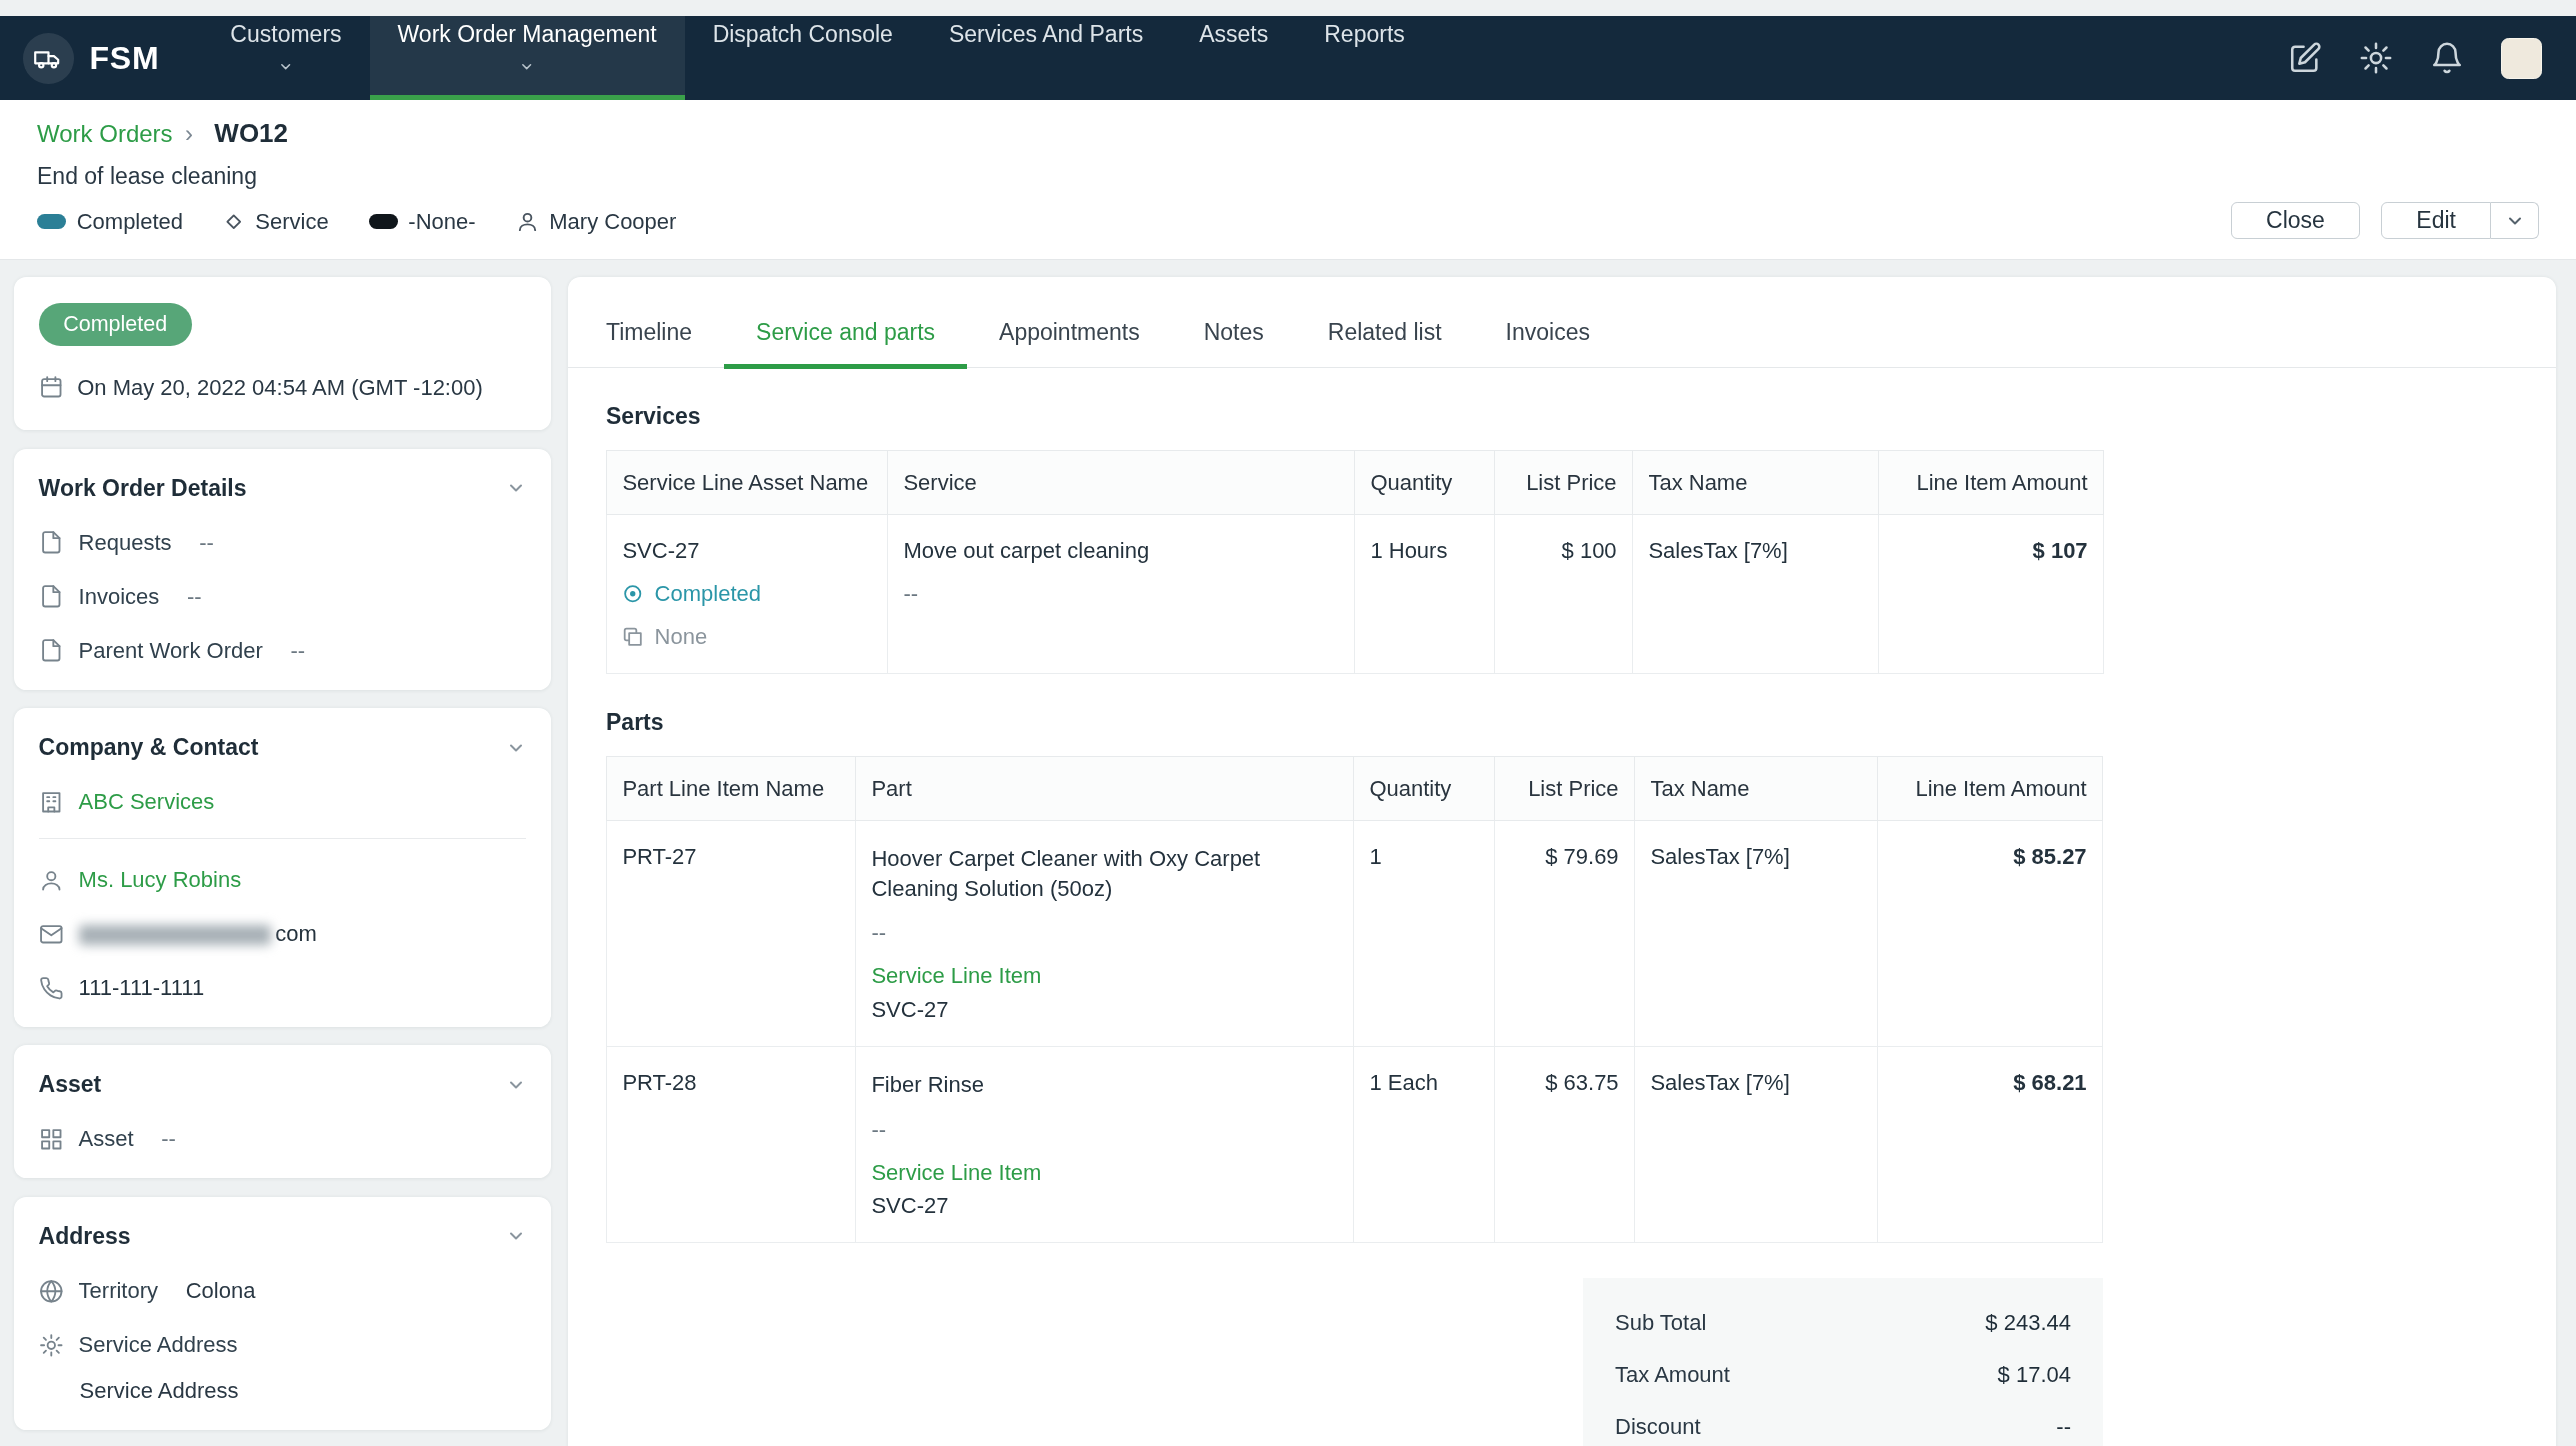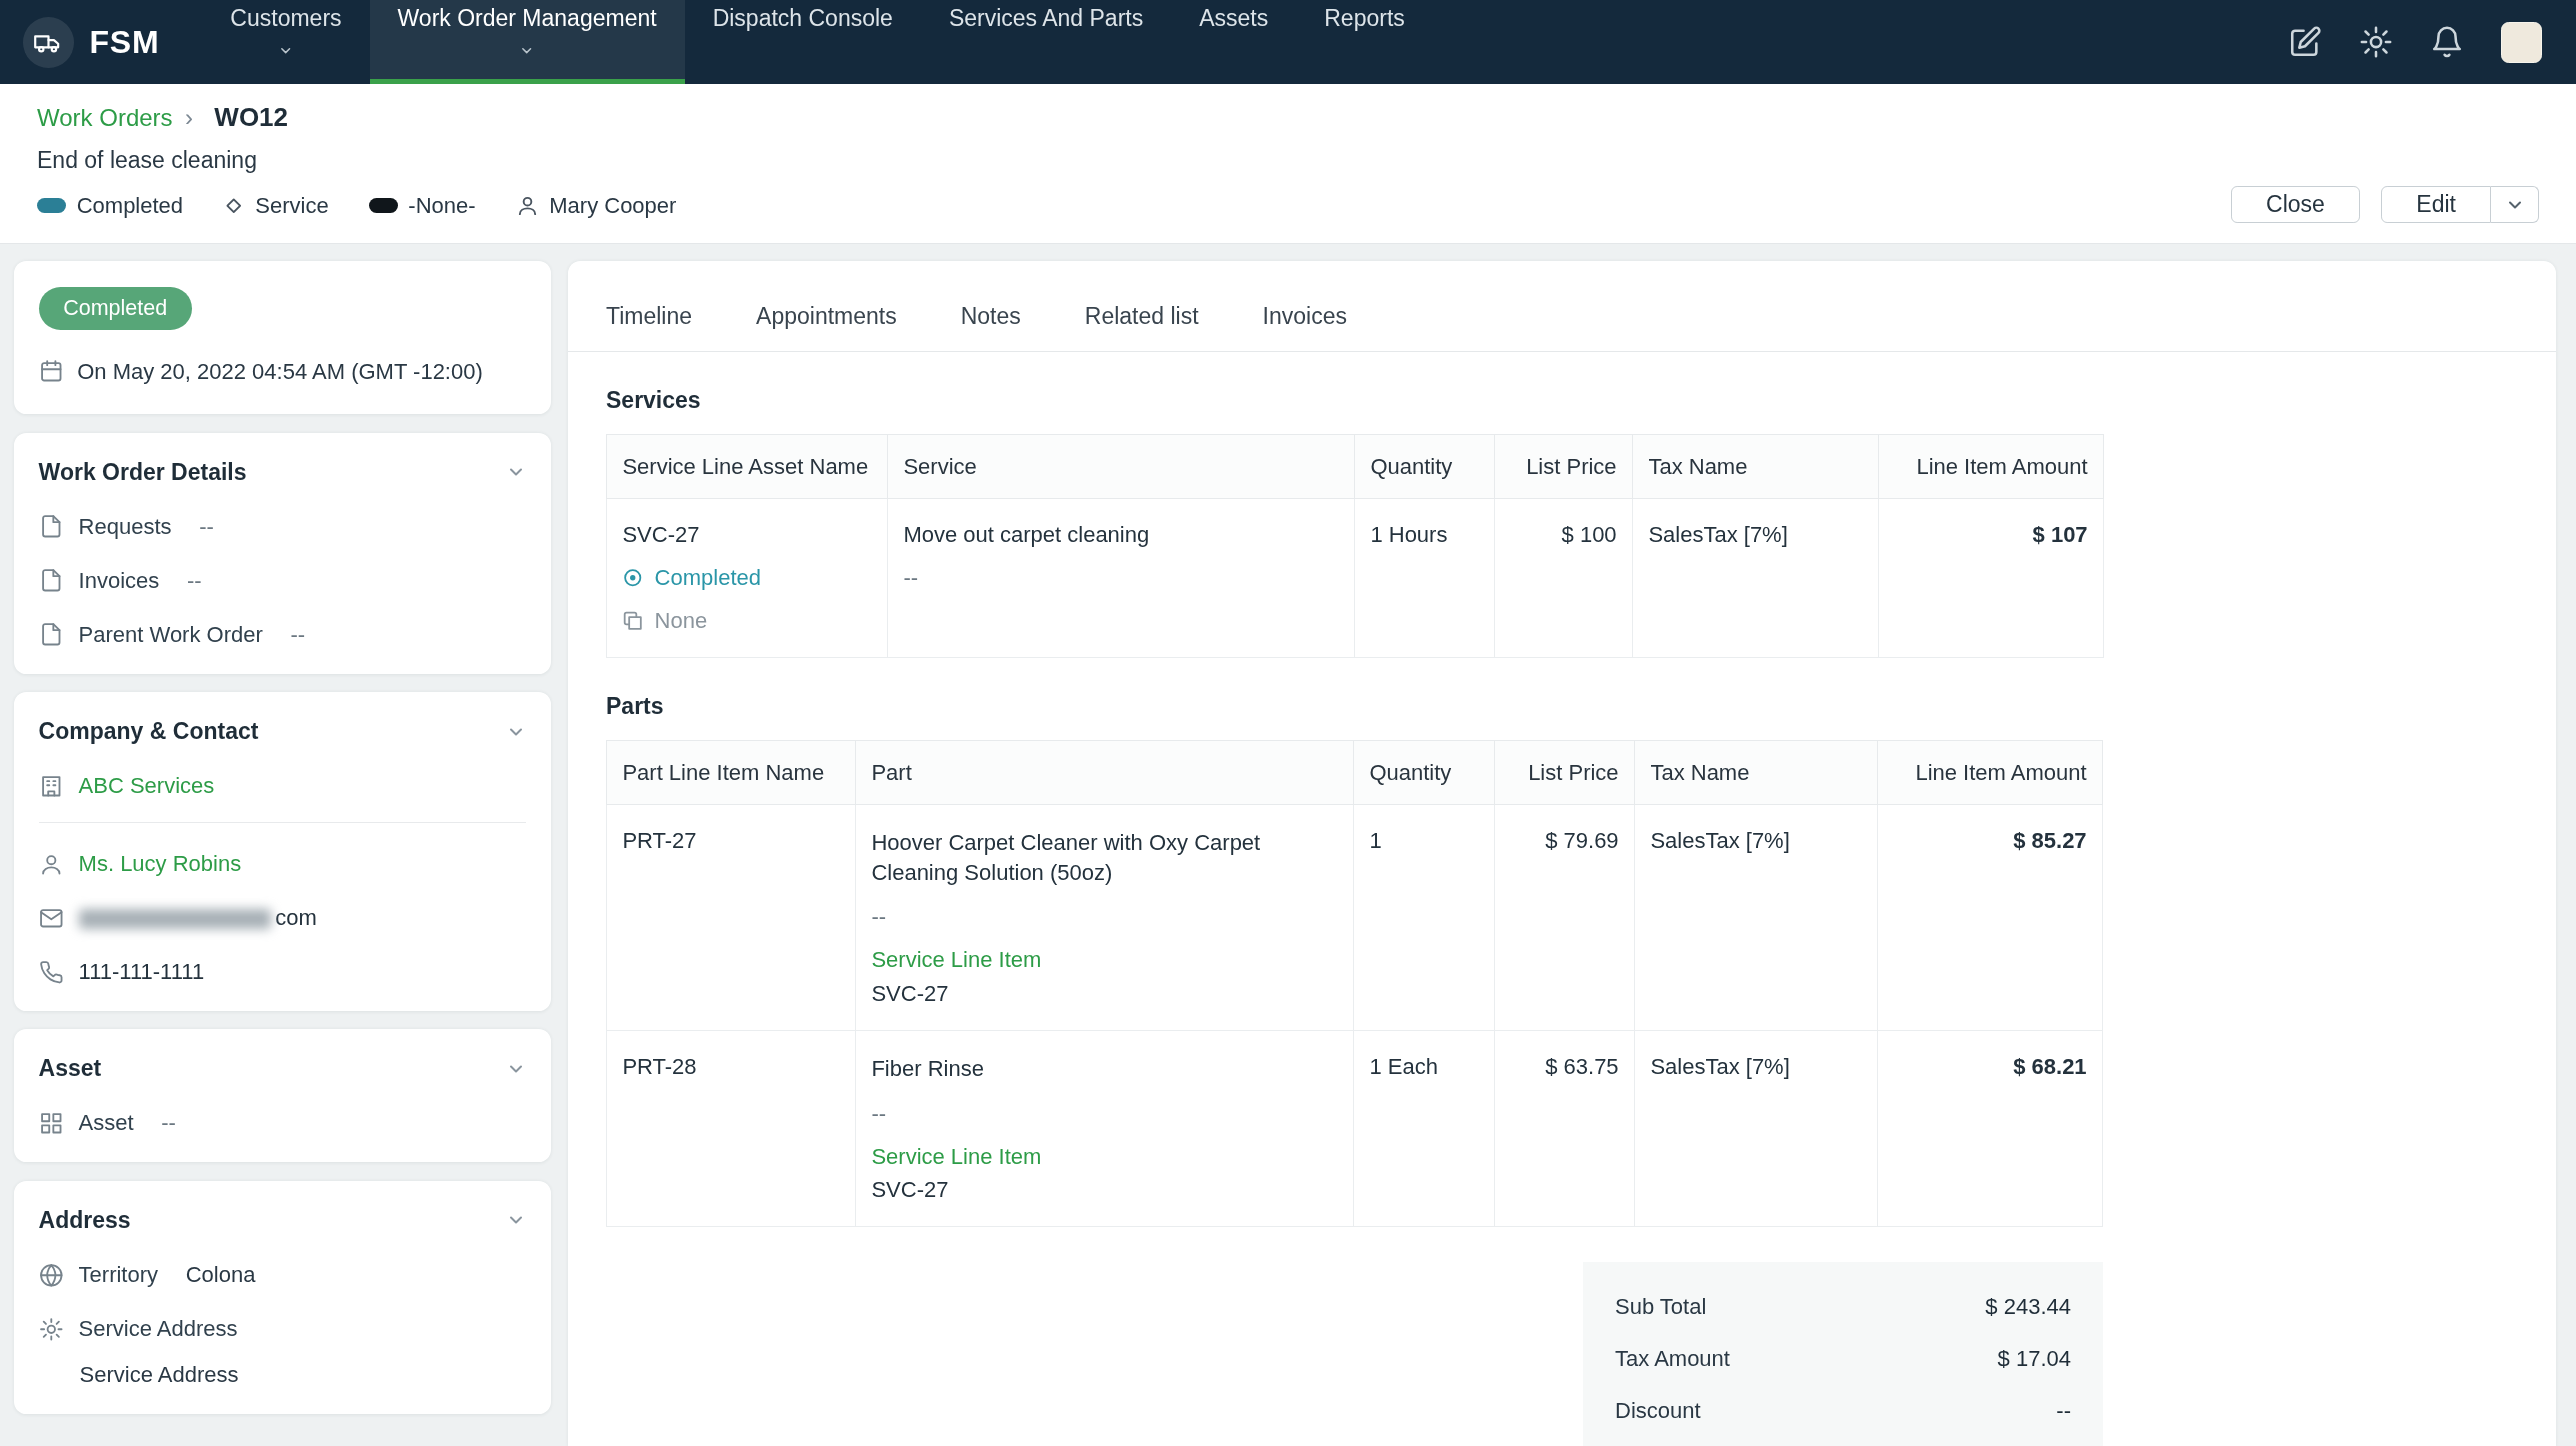--- a/index.html
+++ b/index.html
@@ -6,21 +6,21 @@
   html,body {
     width:2576px; height:1446px; overflow:hidden;
     background:#eef1f2; color:#24323d;
     font-family:"Liberation Sans", sans-serif;
   }
   svg { display:block; }
 
   
   .navbar {
     height:84px; background:#14293c; display:flex;
-    justify-content:space-between; align-items:stretch; padding:0 34px 0 23px;
+    justify-content:space-between; align-items:stretch; padding:0 34px 0 23px;margin-top:16px;
   }
   .nav-left { display:flex; align-items:stretch; }
   .brand { display:flex; align-items:center; gap:15.4px; padding-right:43px; }
   .brand-logo {
     width:51px; height:51px; border-radius:50%;
     background:rgba(255,255,255,0.10); display:flex; align-items:center; justify-content:center; color:#fff;
   }
   .brand-name { color:#ffffff; font-size:32px; font-weight:bold; letter-spacing:0.8px; }
   .nav-items { display:flex; align-items:stretch; }
   .nav-item {
@@ -414,20 +414,21 @@
       </div>
       <div class="indent-line">Service Address</div>
     </div>
 
   </aside>
 
   <main class="main-card">
 
     <div class="tabs">
       <span class="tab">Timeline</span>
+      <span class="tab active">Service and parts</span>
       <span class="tab">Appointments</span>
       <span class="tab">Notes</span>
       <span class="tab">Related list</span>
       <span class="tab">Invoices</span>
     </div>
 
     <div class="main-content">
 
       <div class="section-title">Services</div>
       <table>

